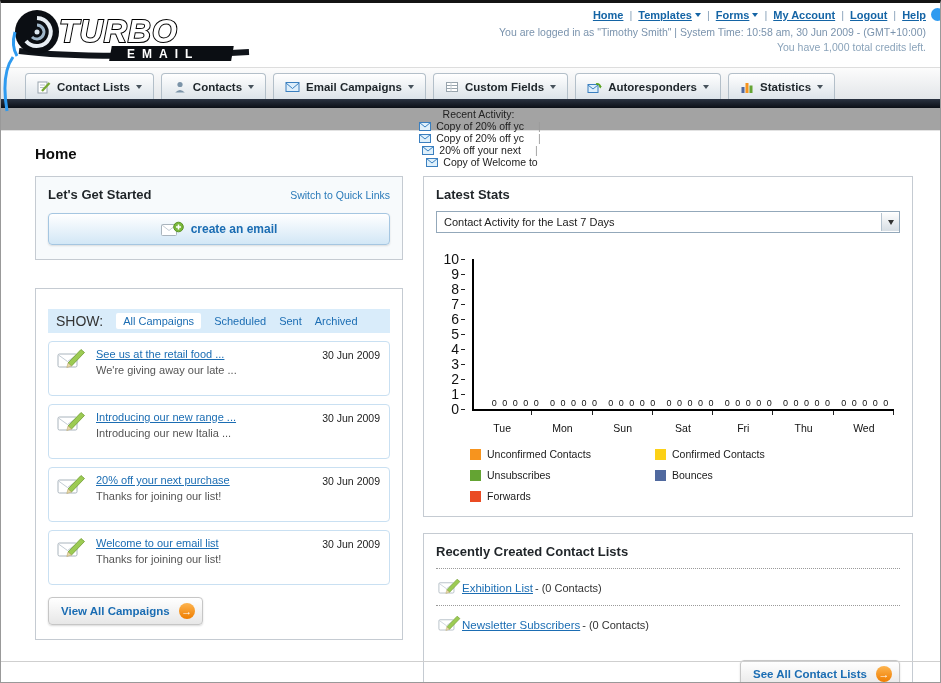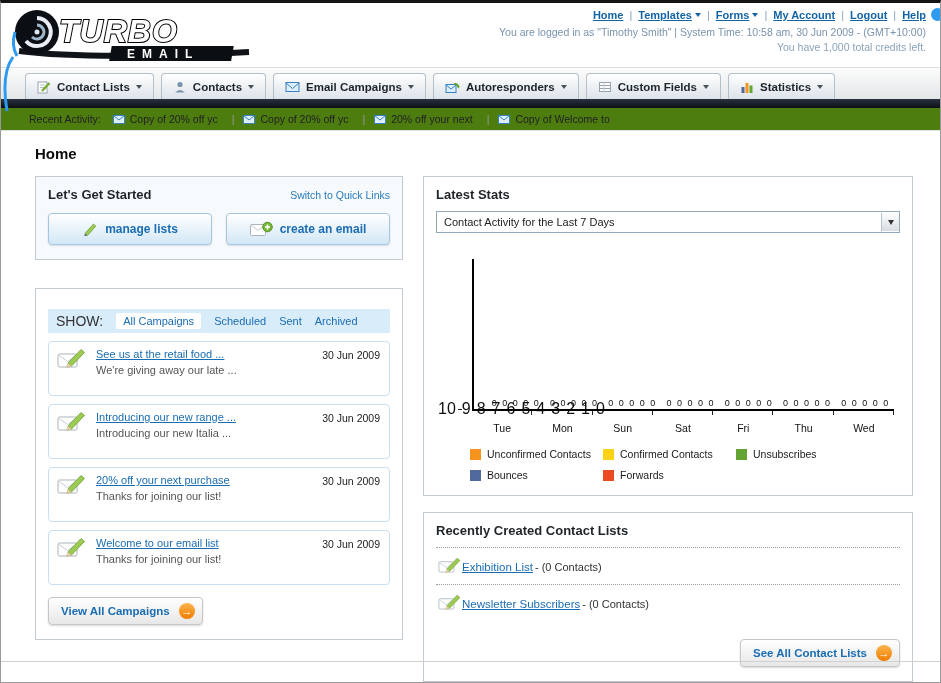--- a/index.html
+++ b/index.html
@@ -29,21 +29,21 @@
        display:flex;align-items:flex-end;padding-left:24px;gap:7px;}
   .tab{display:flex;align-items:center;gap:6px;height:25px;padding:0 11px;
        background:linear-gradient(#ffffff,#dce3e9);border:1px solid #b3bfc9;border-bottom:none;
        border-radius:4px 4px 0 0;font-size:11.5px;font-weight:bold;color:#1d2429;cursor:pointer;}
   .chev2{display:inline-block;width:0;height:0;border-left:3px solid transparent;
         border-right:3px solid transparent;border-top:4px solid #47525b;}
   .darkbar{height:9px;background:linear-gradient(#2a3240,#0b0f16);}
 
   
   .activity{height:22px;display:flex;align-items:center;padding-left:28px;font-size:10.5px;
-            color:#222;border-bottom:1px solid #e2e2e2;background:#4d7c0f;}
+            color:#222;border-bottom:1px solid #e2e2e2;background:#a3a3a3;flex-direction:column;}
   .activity-label{margin-right:12px;}
   .act-item{display:flex;align-items:center;gap:5px;cursor:pointer;}
   .act-item::after{content:"|";color:#9a9a9a;margin:0 9px;}
   .act-item:last-child::after{content:"";margin:0;}
 
   
   .main{padding:8px 28px 0 34px;position:relative;}
   .page-title{font-size:15px;font-weight:bold;color:#0d0d0d;margin:6px 0 14px;}
   .columns{display:flex;align-items:flex-start;gap:20px;}
   .col-left{width:368px;flex:none;}
@@ -82,33 +82,33 @@
   .orange-arrow::after{content:"\2192";}
 
   
   .stats-dropdown{margin-top:9px;height:20px;border:1px solid #93a8ba;display:flex;align-items:center;
                   justify-content:space-between;font-size:11px;color:#222;padding-left:7px;cursor:pointer;background:#fff;}
   .dd-arrow-box{width:17px;height:18px;border-left:1px solid #b5c3cf;
                 background:linear-gradient(#fdfdfd,#d7dee4);display:flex;align-items:center;justify-content:center;}
   .dd-tri{width:0;height:0;border-left:3.5px solid transparent;border-right:3.5px solid transparent;border-top:5px solid #333;}
 
   .chart{position:relative;margin-top:26px;padding-left:36px;padding-right:6px;}
-  .y-axis{position:absolute;left:2px;top:-5px;height:160px;width:27px;display:flex;flex-direction:row;
-          justify-content:space-between;align-items:flex-end;font-size:16px;color:#111;}
+  .y-axis{position:absolute;left:2px;top:-5px;height:160px;width:27px;display:flex;flex-direction:column;
+          justify-content:space-between;align-items:flex-end;font-size:14px;color:#111;}
   .ytick{display:flex;align-items:center;gap:2px;height:10px;line-height:10px;}
   .ytick::after{content:"";width:4px;height:1px;background:#222;}
   .plot{height:150px;border-left:2px solid #000;border-bottom:2px solid #000;position:relative;}
   .values-row{position:absolute;bottom:1px;left:12px;right:0;display:flex;}
   .bar-values{flex:1;text-align:center;font-size:9px;color:#111;word-spacing:3px;white-space:nowrap;}
   .xticks{display:flex;height:4px;}
   .xtick-cell{flex:1;border-right:1px solid #222;}
   .x-axis{display:flex;margin-top:7px;}
   .xlabel{flex:1;text-align:center;font-size:10.5px;color:#111;}
   .legend{margin:14px 0 0 34px;display:flex;flex-wrap:wrap;row-gap:9px;}
-  .legend-item{display:flex;align-items:center;gap:6px;width:133px;font-size:10.5px;color:#1a1a1a;}
+  .legend-item{display:flex;align-items:center;gap:6px;width:185px;font-size:10.5px;color:#1a1a1a;}
   .swatch{width:11px;height:11px;display:inline-block;flex:none;}
 
   
   .lists-panel{margin-top:16px;min-height:148px;}
   .dotted{border-bottom:1px dotted #9a9a9a;}
   .title-rule{margin-top:9px;}
   .list-row{display:flex;align-items:center;padding:9px 2px 8px;}
   .list-name{font-size:11.5px;color:#1b6db3;text-decoration:underline;cursor:pointer;}
   .list-detail{font-size:11px;color:#333;margin-left:2px;}
   .see-all-row{text-align:right;margin-top:18px;}
@@ -188,37 +188,37 @@
     </div>
     <div class="tab">
       <svg width="15" height="13" viewBox="0 0 15 13">
         <rect x="1" y="2.5" width="13" height="9" fill="#ddeefb" stroke="#3a7fbf"></rect>
         <path d="M1 3 L7.5 8.5 L14 3" fill="none" stroke="#3a7fbf"></path>
       </svg>
       <span>Email Campaigns</span>
       <span class="chev2"></span>
     </div>
     <div class="tab">
+      <svg width="14" height="14" viewBox="0 0 14 14">
+        <rect x="1.5" y="2.5" width="11" height="9" fill="#fff" stroke="#98a4ad"></rect>
+        <line x1="1.5" y1="5.5" x2="12.5" y2="5.5" stroke="#98a4ad"></line>
+        <line x1="1.5" y1="8.5" x2="12.5" y2="8.5" stroke="#98a4ad"></line>
+        <line x1="6" y1="2.5" x2="6" y2="11.5" stroke="#c6ced4"></line>
+      </svg>
+      <span>Custom Fields</span>
+      <span class="chev2"></span>
+    </div>
+    <div class="tab">
       <svg width="15" height="14" viewBox="0 0 15 14">
         <rect x="1" y="4.5" width="10" height="8" fill="#ddeefb" stroke="#3a7fbf"></rect>
         <path d="M1 5 L6 9 L11 5" fill="none" stroke="#3a7fbf"></path>
         <path d="M9 4 a4 4 0 0 1 4.5 3" fill="none" stroke="#5aa420" stroke-width="1.6"></path>
         <path d="M14.8 6 L13.3 8.6 L11.8 6.2 Z" fill="#5aa420"></path>
       </svg>
       <span>Autoresponders</span>
-      <span class="chev2"></span>
-    </div>
-    <div class="tab">
-      <svg width="14" height="14" viewBox="0 0 14 14">
-        <rect x="1.5" y="2.5" width="11" height="9" fill="#fff" stroke="#98a4ad"></rect>
-        <line x1="1.5" y1="5.5" x2="12.5" y2="5.5" stroke="#98a4ad"></line>
-        <line x1="1.5" y1="8.5" x2="12.5" y2="8.5" stroke="#98a4ad"></line>
-        <line x1="6" y1="2.5" x2="6" y2="11.5" stroke="#c6ced4"></line>
-      </svg>
-      <span>Custom Fields</span>
       <span class="chev2"></span>
     </div>
     <div class="tab">
       <svg width="14" height="14" viewBox="0 0 14 14">
         <rect x="1.5" y="7" width="3" height="6" fill="#50699F"></rect>
         <rect x="5.5" y="3" width="3" height="10" fill="#F7941E"></rect>
         <rect x="9.5" y="5.5" width="3" height="7.5" fill="#64A433"></rect>
       </svg>
       <span>Statistics</span>
       <span class="chev2"></span>
@@ -264,27 +264,20 @@
     <div class="columns">
 
       <div class="col-left">
 
         <div class="panel get-started">
           <div class="gs-head">
             <span class="panel-title">Let's Get Started</span>
             <span class="quick-link">Switch to Quick Links</span>
           </div>
           <div class="gs-buttons">
-            <div class="blue-btn">
-              <svg width="16" height="16" viewBox="0 0 16 16">
-                <path d="M3 12.5 L11.5 3 L13.8 5.2 L5.3 14.6 Z" fill="#9ccb53" stroke="#6f9c2f" stroke-width="0.8"></path>
-                <path d="M3 12.5 L2.2 15.2 L5.3 14.6 Z" fill="#60686e"></path>
-              </svg>
-              <span>manage lists</span>
-            </div>
             <div class="blue-btn">
               <svg width="23" height="16" viewBox="0 0 23 16">
                 <rect x="0.5" y="3.5" width="15" height="11" rx="1" fill="#fff" stroke="#a9b4bd"></rect>
                 <path d="M1 4 L8 9.5 L15 4" fill="none" stroke="#c3ccd4"></path>
                 <circle cx="17.5" cy="6" r="4.8" fill="#7ab83c" stroke="#5c9428"></circle>
                 <path d="M17.5 3.5 V8.5 M15 6 H20" stroke="#fff" stroke-width="1.6"></path>
               </svg>
               <span>create an email</span>
             </div>
           </div>

